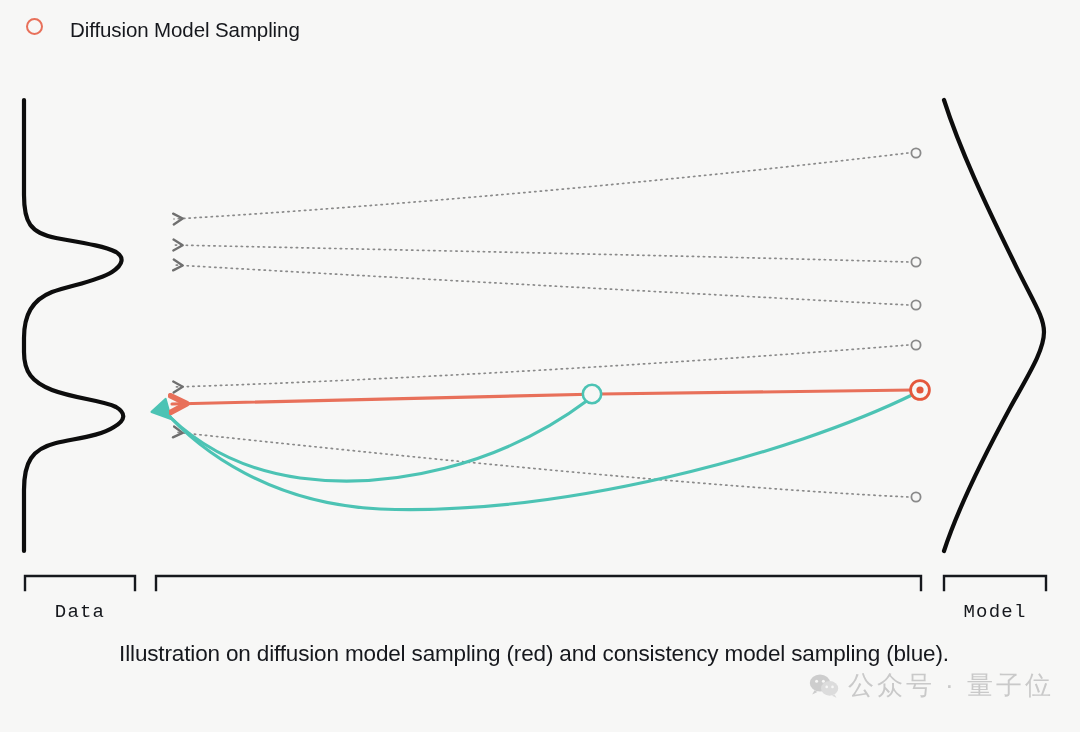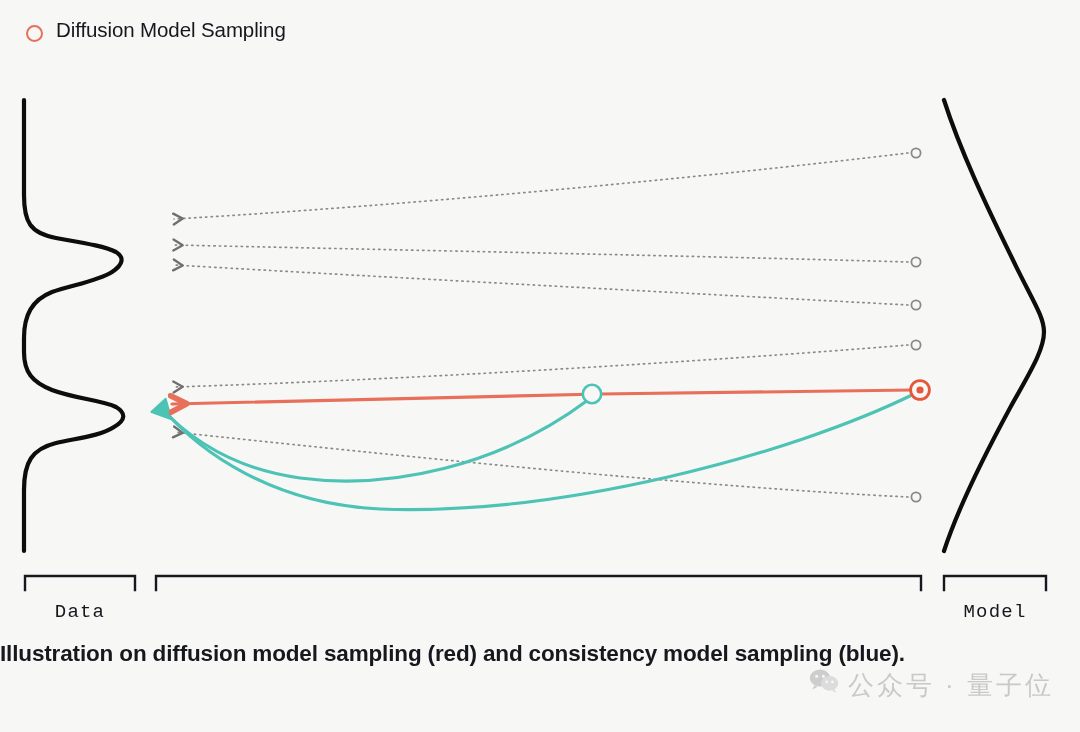--- a/index.html
+++ b/index.html
@@ -27,22 +27,22 @@
     position: absolute;
     top: 14px;
     left: 26px;
     display: flex;
     align-items: center;
     gap: 42px;
     height: 32px;
   }
   .legend-entry {
     display: flex;
-    align-items: flex-end;
-    gap: 13px;
+    align-items: flex-start;
+    gap: 27px;
   }
   .legend-marker {
     width: 17px;
     height: 17px;
     border-radius: 50%;
     box-sizing: border-box;
     border-width: 2.4px;
     border-style: solid;
     background: transparent;
     flex: 0 0 auto;
@@ -77,42 +77,41 @@
   }
   #bracket-label-data  { left: 18px;  top: 601px; width: 124px; }
   #bracket-label-ode   { left: 155px; top: 601px; width: 766px; }
   #bracket-label-noise { left: 938px; top: 601px; width: 114px; }
 
   
   .caption {
     position: absolute;
     left: 0;
     width: 1068px;
-    text-align: left;
+    text-align: center;
     color: #16181d;
-    font-weight: bold;
   }
   #caption-en {
     top: 641px;
     font-size: 22.5px;
     letter-spacing: -0.15px;
   }
   #caption-zh {
     top: 685px;
     font-size: 22.5px;
     letter-spacing: 0.3px;
   }
 
   
   #watermark {
     position: absolute;
     right: 26px;
     top: 668px;
     display: flex;
-    align-items: flex-start;
+    align-items: center;
     gap: 9px;
     color: #c9c9c9;
     font-size: 26px;
     letter-spacing: 3px;
     pointer-events: none;
     user-select: none;
   }
   #watermark .wm-text { white-space: nowrap; }
   #watermark svg { display: block; }
 </style>

